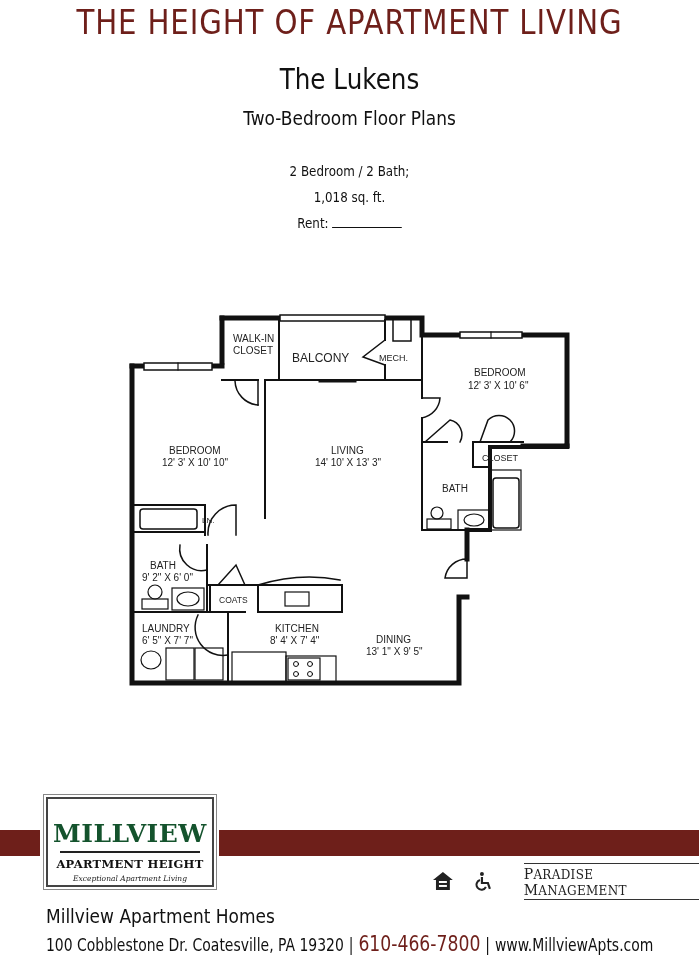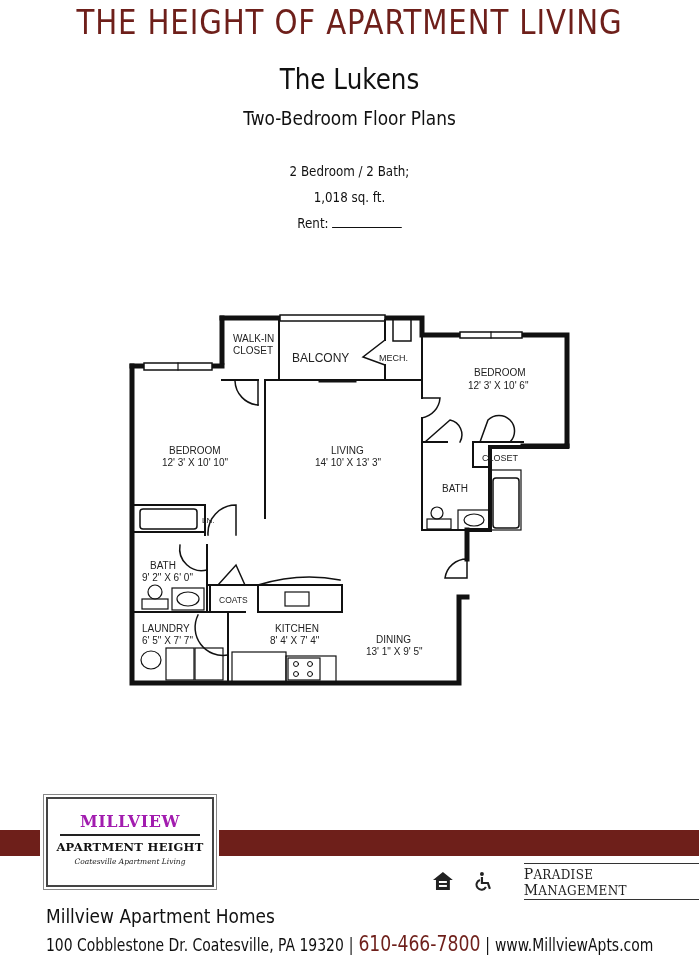--- a/index.html
+++ b/index.html
@@ -16,21 +16,21 @@
     color: #111; transform: scaleX(0.85); }
   .spec.s1 { top: 163px; } .spec.s2 { top: 189px; } .spec.s3 { top: 215px; }
   .rent-line { display: inline-block; width: 82px; border-bottom: 1.5px solid #111; height: 12px; vertical-align: baseline; margin-left: 4px; }
   .floorplan { position: absolute; left: 120px; top: 300px; }
   .room-label { font-family: "Liberation Sans", sans-serif; font-size: 10px; fill: #222; }
   .band { position: absolute; top: 830px; height: 26px; background: #6e1f1a; }
   .band.left { left: 0; width: 40px; }
   .band.right { left: 219px; width: 480px; }
   .logo-box { position: absolute; left: 46px; top: 797px; width: 164px; height: 86px;
     border: 2px solid #444; outline: 1px solid #888; outline-offset: 2px; background: #fff; text-align: center; }
-  .logo-title { font-family: "DejaVu Serif", serif; font-weight: bold; font-size: 16px; margin-top: 13px; letter-spacing: 0.5px; color: #a21caf; }
+  .logo-title { font-family: "DejaVu Serif", serif; font-weight: bold; font-size: 25px; margin-top: 20px; letter-spacing: 0.5px; color: #14532d; }
   .logo-rule { width: 140px; height: 2px; background: #222; margin: 3px auto 4px; }
   .logo-sub { font-family: "DejaVu Serif", serif; font-weight: bold; font-size: 11.5px; color: #111; letter-spacing: 0.3px; }
   .logo-tag { font-family: "DejaVu Serif", serif; font-style: italic; font-size: 7.5px; color: #222; margin-top: 3px; }
   .badges { position: absolute; left: 432px; top: 870px; height: 22px; display: flex; align-items: center; gap: 20px; }
   .pm { font-family: "DejaVu Serif", serif; font-size: 12px; color: #222; border-top: 1px solid #333; border-bottom: 1px solid #333; padding: 2px 0 1px; letter-spacing: 0.3px; margin-left: 10px; }
   .pm .big { font-size: 14px; }
   .footer-name { position: absolute; left: 46px; top: 904px; font-size: 20px; color: #111; transform: scaleX(0.85); transform-origin: left; }
   .footer-line { position: absolute; left: 46px; top: 932px; font-size: 17px; color: #111; white-space: nowrap; transform: scaleX(0.82); transform-origin: left; }
   .footer-line .phone { color: #6e1f1a; font-size: 21px; }
   .footer-line .sep { margin: 0 6px; }
@@ -175,21 +175,21 @@
   <text class="room-label" x="366" y="655">13' 1" X 9' 5"</text>
 </svg>
 
 <div class="band left"></div>
 <div class="band right"></div>
 
 <div class="logo-box">
   <div class="logo-title">MILLVIEW</div>
   <div class="logo-rule"></div>
   <div class="logo-sub">APARTMENT HEIGHT</div>
-  <div class="logo-tag">Coatesville Apartment Living</div>
+  <div class="logo-tag">Exceptional Apartment Living</div>
 </div>
 
 <div class="badges">
   <svg width="22" height="20" viewBox="0 0 22 20">
     <path d="M11 1 L1 9 L4 9 L4 19 L18 19 L18 9 L21 9 Z" fill="#222"></path>
     <rect x="7" y="10" width="8" height="2" fill="#fff"></rect>
     <rect x="7" y="14" width="8" height="2" fill="#fff"></rect>
   </svg>
   <svg width="20" height="20" viewBox="0 0 20 20">
     <circle cx="8" cy="3" r="2" fill="#222"></circle>

